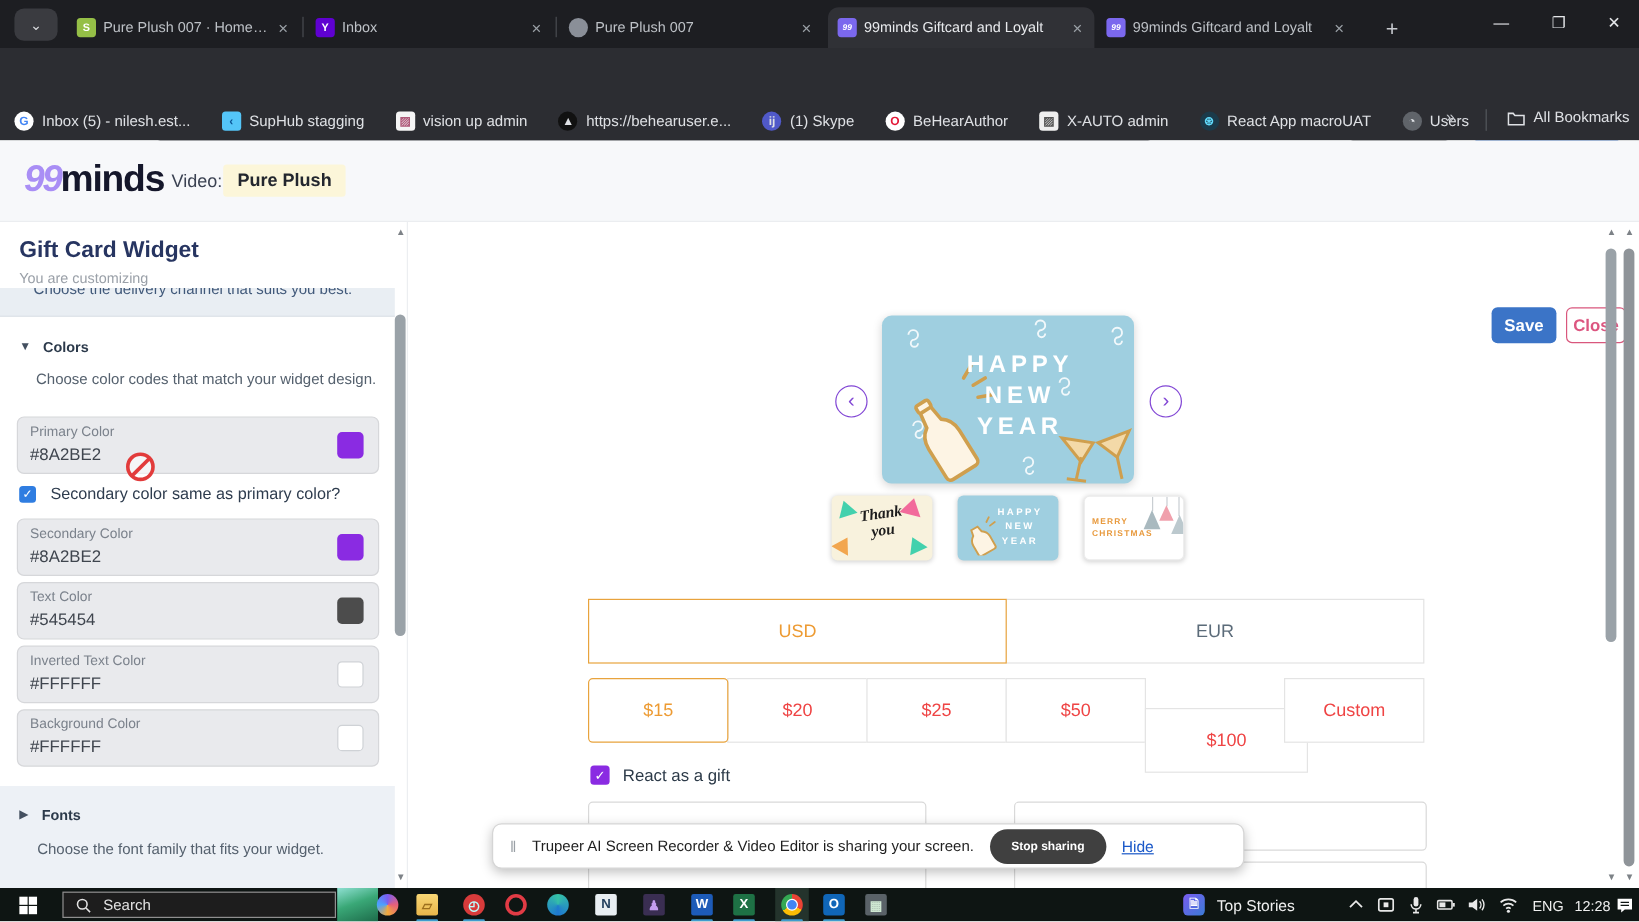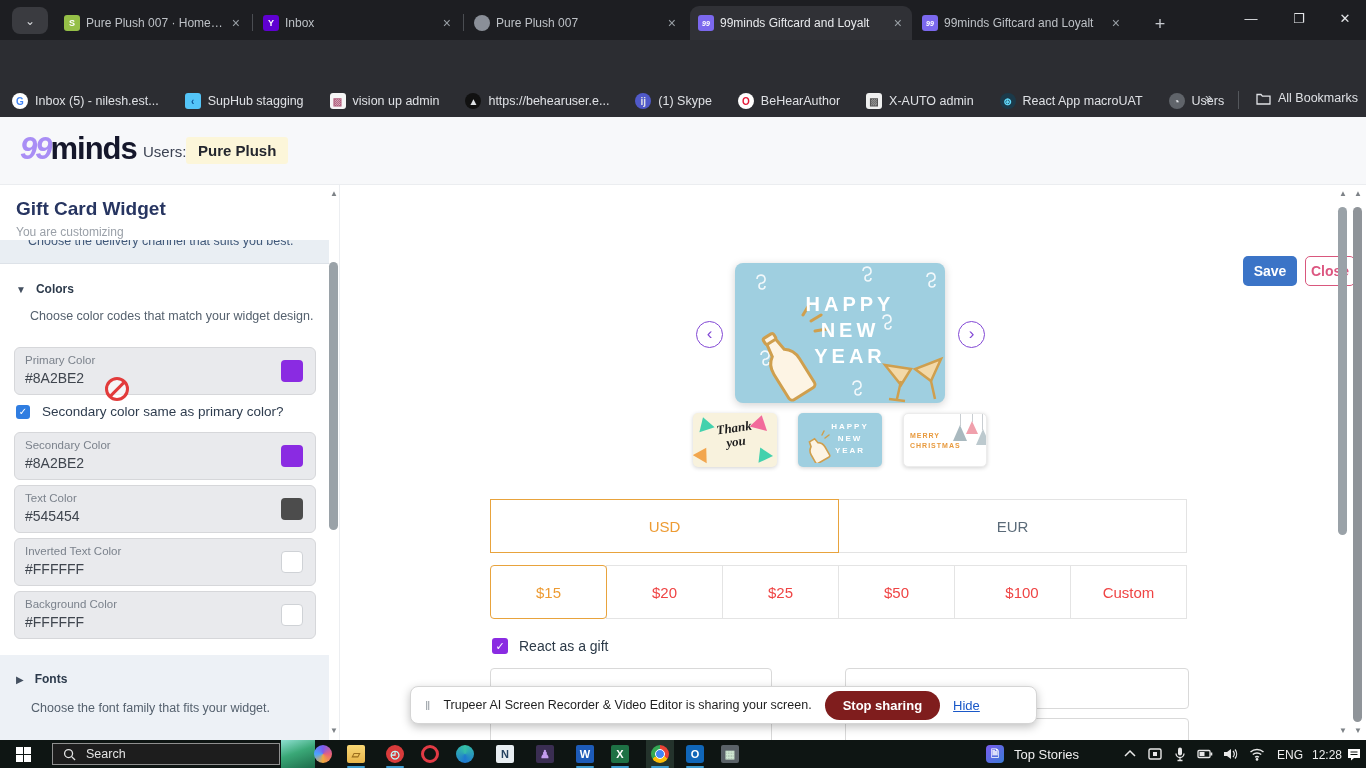--- a/index.html
+++ b/index.html
@@ -66,21 +66,21 @@
   .thumb{top:413px;width:84px;height:54px;border-radius:5px;box-shadow:0 1px 4px rgba(0,0,0,.18);overflow:hidden;}
   .tri{position:absolute;width:0;height:0;}
   .curr{top:499px;height:54px;background:#fff;display:flex;align-items:center;justify-content:center;font-size:15px;box-sizing:border-box;}
   .amt{position:absolute;top:0;height:54px;background:#fff;border:1px solid #e4e4e4;box-sizing:border-box;display:flex;align-items:center;justify-content:center;font-size:15px;color:#ef4444;}
   .inbox-field{border:1px solid #d9d9d9;border-radius:4px;background:#fff;}
 
   
   .sharebar{left:410px;top:686px;width:627px;height:38px;background:#fff;border:1px solid #d5d5d5;border-radius:8px;
     box-shadow:0 3px 10px rgba(0,0,0,.25);display:flex;align-items:center;padding:0 14px;box-sizing:border-box;gap:13px;}
   .sharemsg{font-size:12.5px;color:#1f1f1f;white-space:nowrap;}
-  .stoppill{height:29px;padding:0 18px;border-radius:15px;background:#7f1d1d;color:#fff;font-size:13px;font-weight:600;display:flex;align-items:center;}
+  .stoppill{height:29px;padding:0 18px;border-radius:15px;background:#404040;color:#fff;font-size:10px;font-weight:600;display:flex;align-items:center;}
   .hidelink{font-size:13px;color:#1a58c8;text-decoration:underline;}
 
   
   .sb-arrow{font-size:8px;color:#7d8287;width:12px;text-align:center;}
   .sb-thumb{width:9px;border-radius:5px;background:#9aa2a8;}
 
   
   .blocked{left:105px;top:377px;width:24px;height:24px;border:3px solid #e23b3b;border-radius:50%;background:rgba(255,255,255,.55);box-sizing:border-box;}
   .blocked::after{content:"";position:absolute;left:-1px;top:8px;width:20px;height:3px;background:#e23b3b;transform:rotate(-45deg);}
 
@@ -238,21 +238,21 @@
         <path d="M1 2.5h4l1.4 1.7H14V12H1z" fill="none" stroke="#dfe1e5" stroke-width="1.3"></path>
       </svg>
     <span>All Bookmarks</span>
   </div>
 
   <div class="abs apphead">
     <div class="abs flex" style="left:20px;top:14px;">
       <span class="logo99">99</span>
       <span class="logomind">minds</span>
     </div>
-    <span class="abs" style="left:143px;top:26px;font-size:15px;color:#3b4252;">Users:</span>
+    <span class="abs" style="left:143px;top:26px;font-size:15px;color:#3b4252;">Video:</span>
     <span class="abs storechip" style="left:186px;top:20px;">Pure Plush</span>
     <div class="abs savebtn">Save</div>
     <div class="abs closebtn">Close</div>
   </div>
 
   <div class="abs sidebar">
     <div class="abs sb-title">Gift Card Widget</div>
     <div class="abs sb-sub">You are customizing</div>
 
     <div class="abs clipstrip">
@@ -402,21 +402,21 @@
       </div>
     <div class="amt" style="left:116px;width:117px;">
         <span>$20</span>
       </div>
     <div class="amt" style="left:232px;width:117px;">
         <span>$25</span>
       </div>
     <div class="amt" style="left:348px;width:117px;">
         <span>$50</span>
       </div>
-    <div class="amt" style="left:464px;width:136px;">
+    <div class="amt" style="left:464px;width:136px;margin-top:25px;">
         <span>$100</span>
       </div>
     <div class="amt" style="left:580px;width:117px;">
         <span>Custom</span>
       </div>
   </div>
 
   <div class="abs flex" style="left:492px;top:638px;gap:11px;">
     <span class="cbx" style="width: 16px; height: 16px; font-size: 11px; background-color: rgb(138, 43, 226);">✓</span>
     <span style="font-size:14px;color:#2c3a48;">React as a gift</span>

